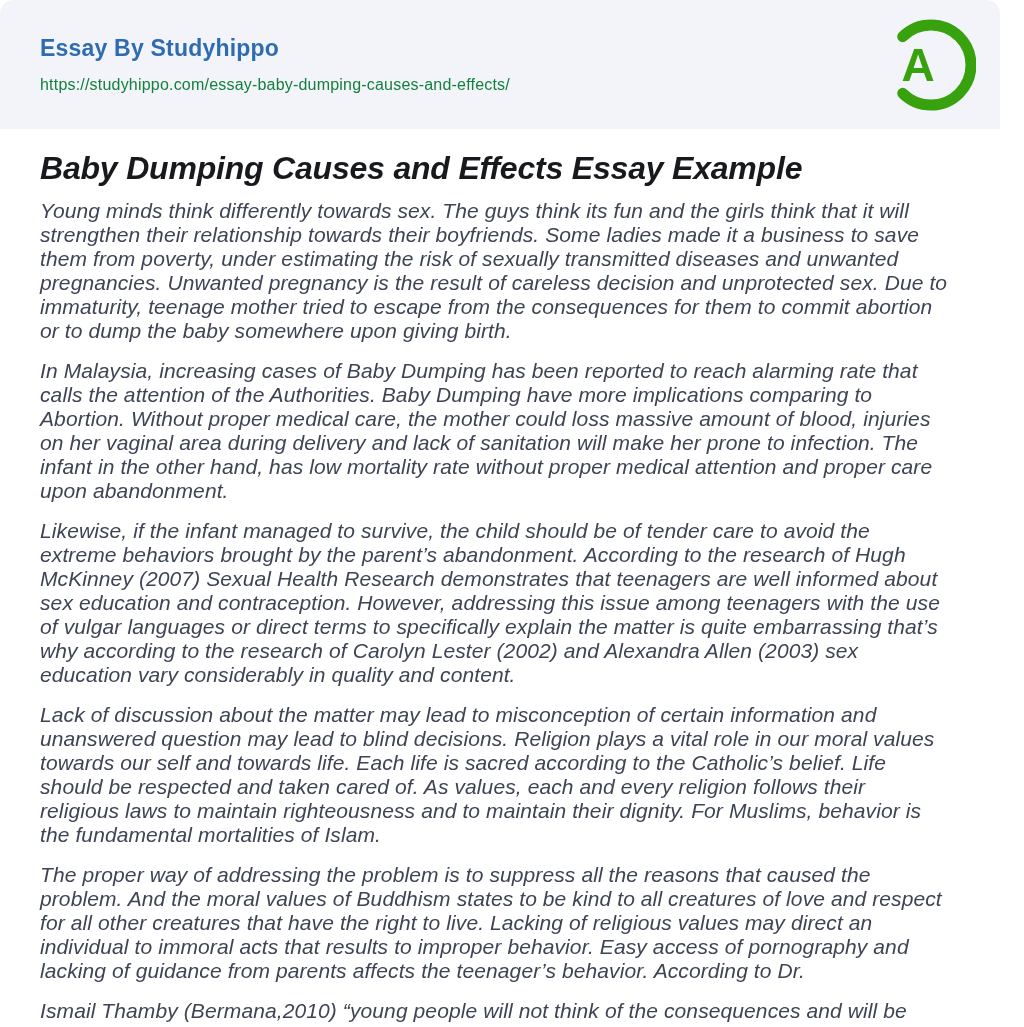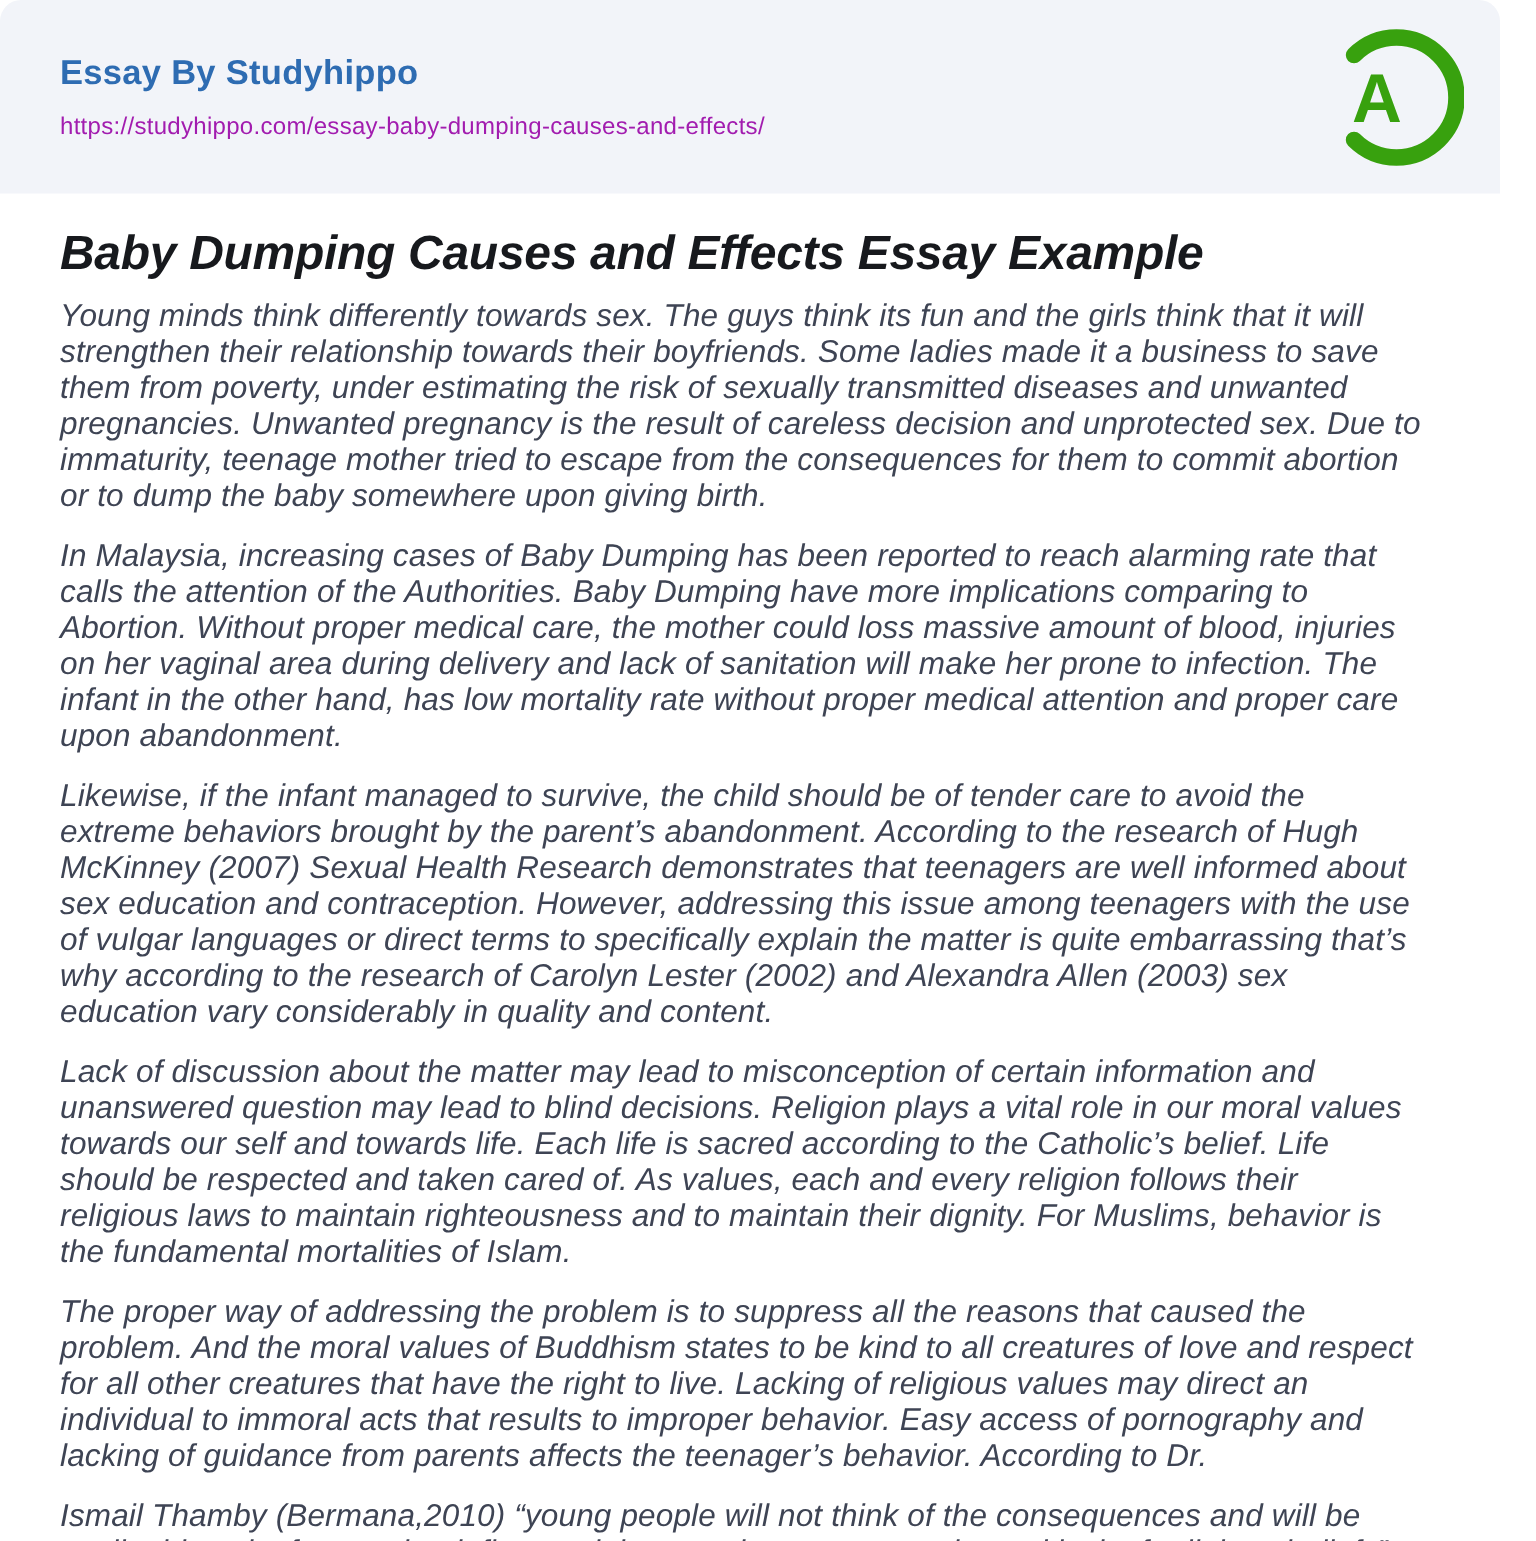--- a/index.html
+++ b/index.html
@@ -26,21 +26,21 @@
     padding: 0 24px 0 40px;
   }
   .head-text { display: flex; flex-direction: column; gap: 14px; }
   .source-title {
     color: #2e6cb2;
     font-size: 23px;
     font-weight: 700;
     letter-spacing: 0.2px;
   }
   .source-url {
-    color: #a21caf;
+    color: #15803d;
     font-size: 16px;
     text-decoration: none;
     letter-spacing: 0.2px;
   }
   .logo-wrap {
     width: 100px;
     height: 100px;
     flex: 0 0 auto;
   }
   

